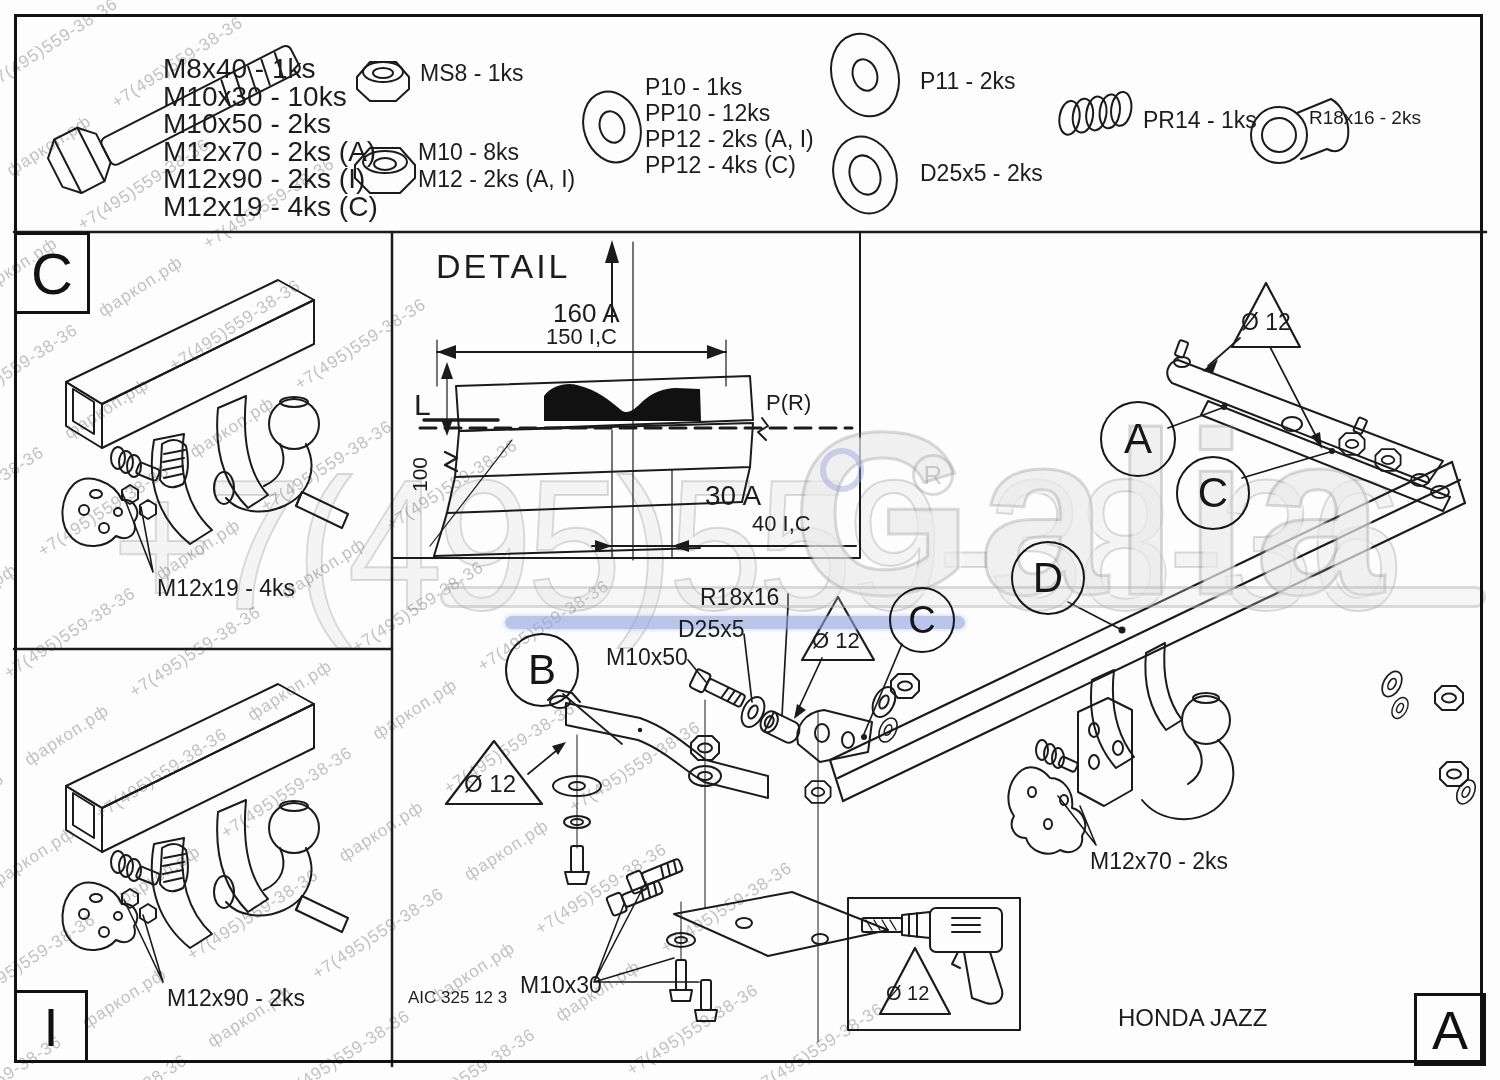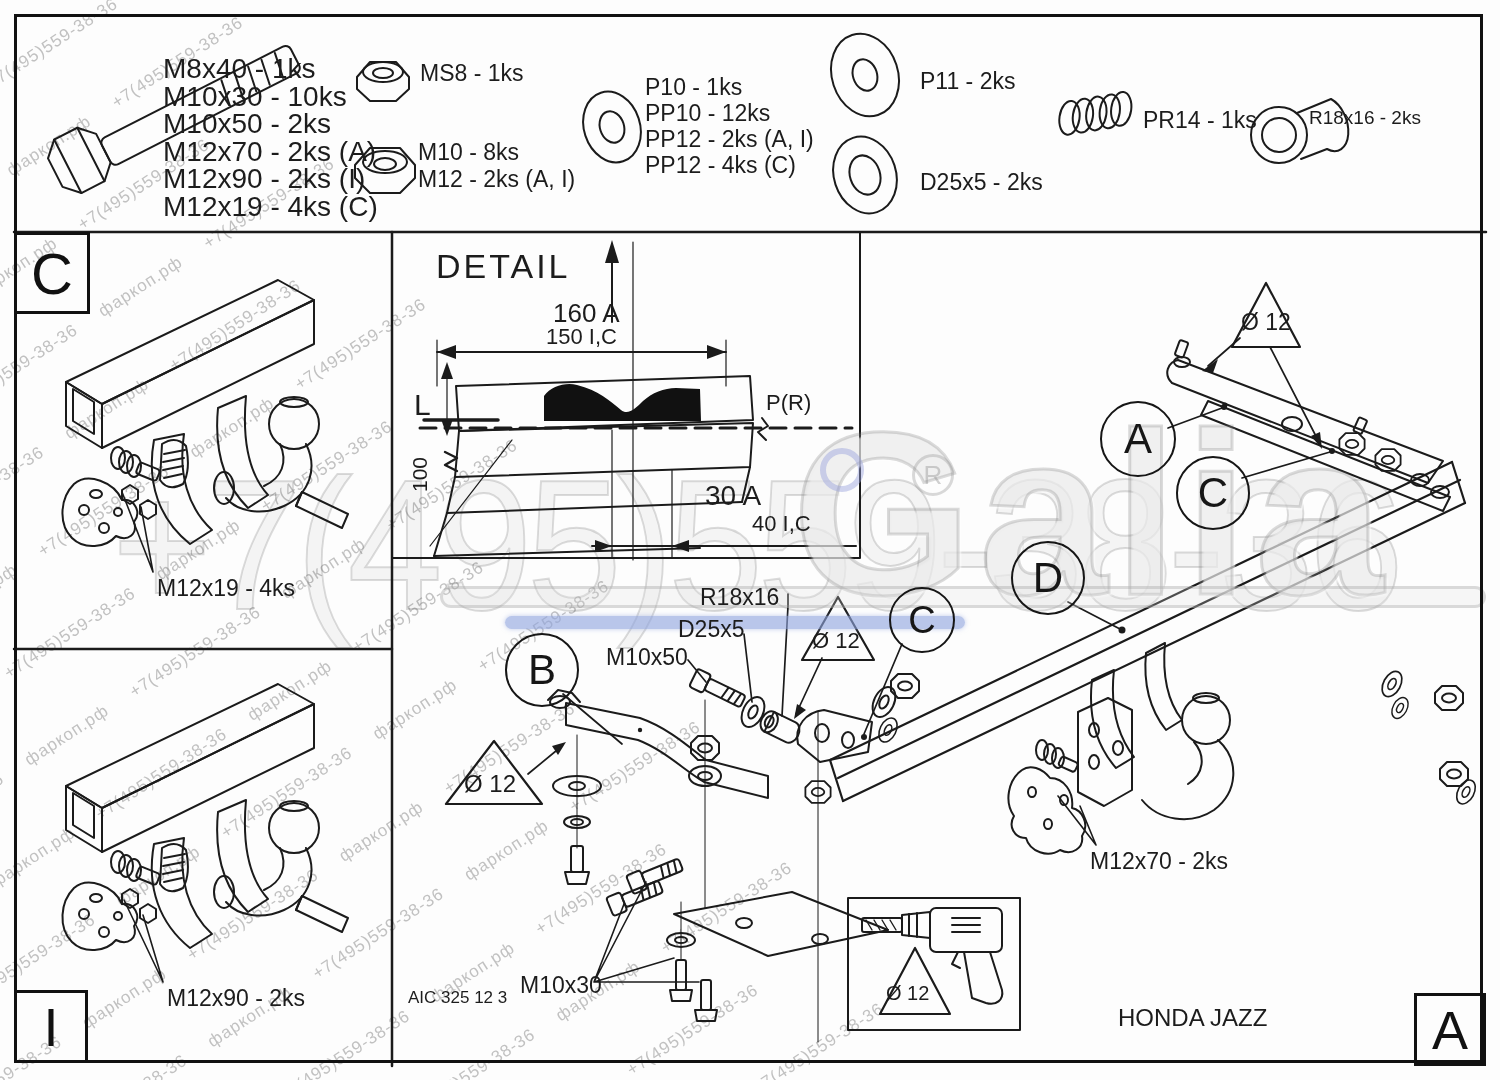--- a/index.html
+++ b/index.html
@@ -390,21 +390,21 @@
     <div>M10 - 8ks</div>
     <div>M12 - 2ks (A, I)</div>
   </div>
   <div class="stack" style="left:645px;top:74px;font-size:23px;line-height:26px">
     <div>P10 - 1ks</div>
     <div>PP10 - 12ks</div>
     <div>PP12 - 2ks (A, I)</div>
     <div>PP12 - 4ks (C)</div>
   </div>
   <div class="lbl" style="left:920px;top:68px;font-size:23px">P11 - 2ks</div>
-  <div class="lbl" style="left:920px;top:169px;font-size:23px">D25x5 - 2ks</div>
+  <div class="lbl" style="left:920px;top:160px;font-size:23px">D25x5 - 2ks</div>
   <div class="lbl" style="left:1143px;top:107px;font-size:23px">PR14 - 1ks</div>
   <div class="lbl" style="left:1309px;top:107px;font-size:19px">R18x16 - 2ks</div>
 
   <div class="letterbox" style="left:14px;top:232px;width:76px;height:82px;font-size:58px">C</div>
   <div class="lbl" style="left:157px;top:575px;font-size:23px">M12x19 - 4ks</div>
   <div class="letterbox" style="left:14px;top:990px;width:74px;height:73px;font-size:54px">I</div>
   <div class="lbl" style="left:167px;top:985px;font-size:23px">M12x90 - 2ks</div>
 
   <div class="lbl" style="left:436px;top:247px;font-size:34px;letter-spacing:3px">DETAIL</div>
   <div class="lbl" style="left:553px;top:298px;font-size:26px">160 A</div>

